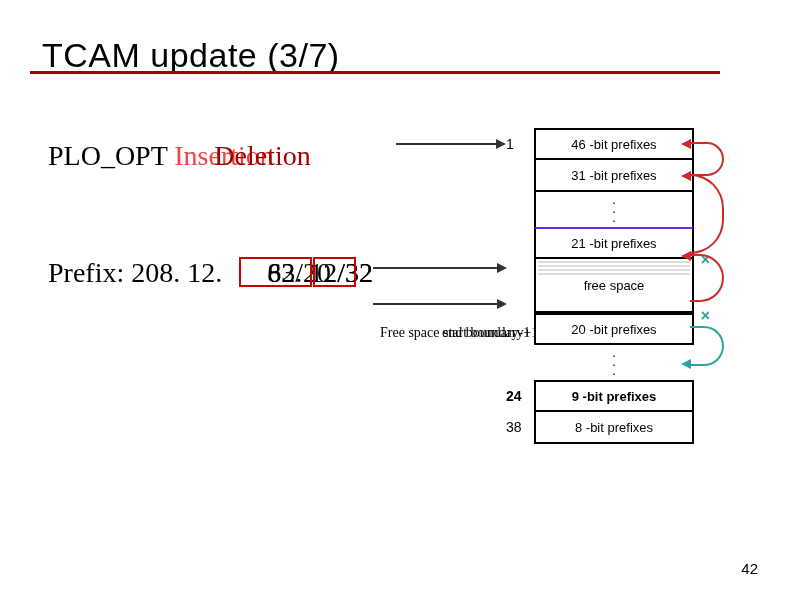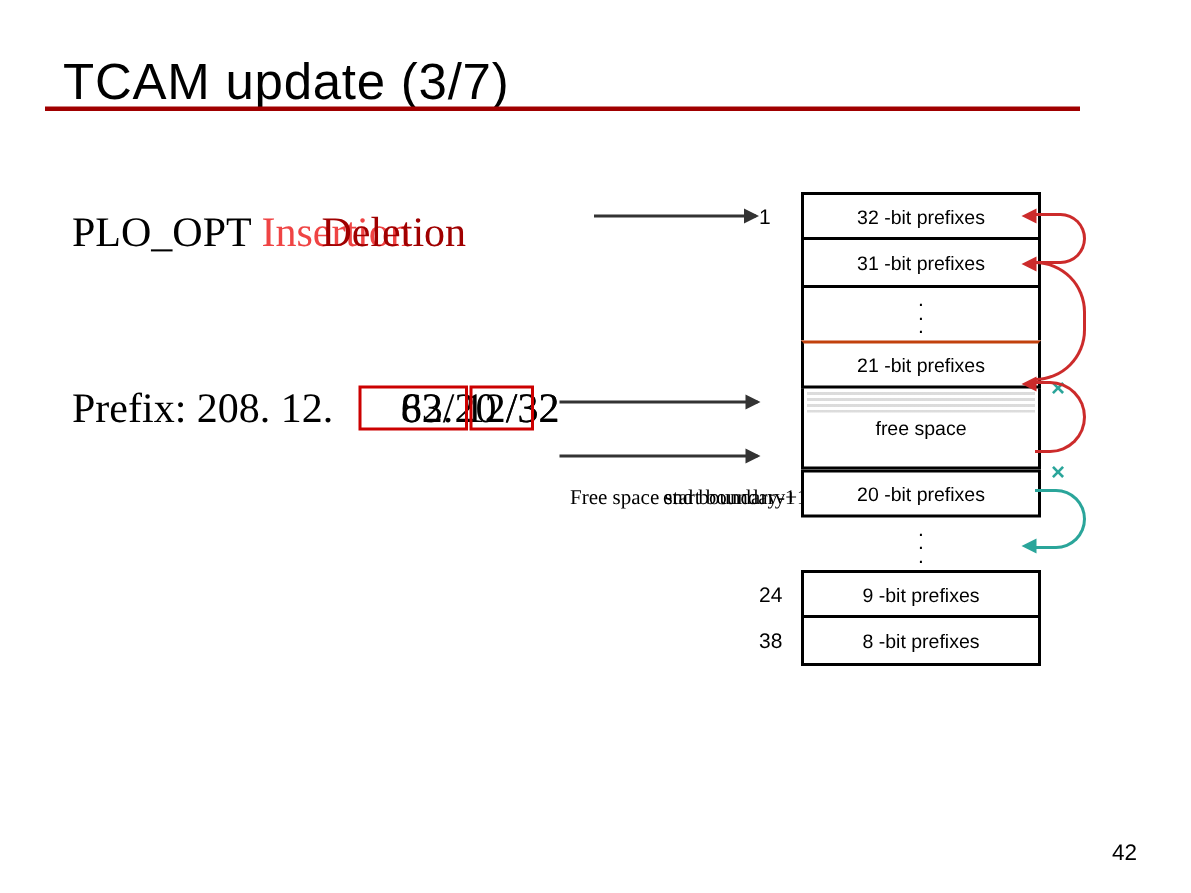--- a/index.html
+++ b/index.html
@@ -268,49 +268,49 @@
   </div>
   <div class="fs-ov1">
     <span>end boundary</span><span>-1</span>
   </div>
 
   <div class="diagram">
 
     <div class="row">
       <span class="row-num">1</span>
       <div class="arrow-in"></div>
-      <span class="row-lbl">32 -bit prefixes</span>
+      <span class="row-lbl">46 -bit prefixes</span>
     </div>
 
     <div class="row">
       <span class="row-lbl">31 -bit prefixes</span>
     </div>
 
     <div class="vdots">.<br>.<br>.</div>
 
-    <div class="row" style="border-top:2px solid #c2410c;">
+    <div class="row" style="border-top:2px solid #6d28d9;">
       <span class="row-lbl">21 -bit prefixes</span>
     </div>
 
     <div class="free-row">
       <div class="free-shade"></div>
       <span class="row-lbl">free space</span>
       <span class="teal-x" style="top:-8px;">×</span>
       <div class="deep-arrow" style="top:8px;"></div>
       <div class="deep-arrow" style="bottom:6px;"></div>
     </div>
 
     <div class="row">
       <span class="row-lbl">20 -bit prefixes</span>
       <span class="teal-x" style="top:-8px;">×</span>
     </div>
 
     <div class="vdots noborder">.<br>.<br>.</div>
 
-    <div class="row" style="border-top:2px solid #000;">
+    <div class="row" style="border-top:2px solid #000;font-weight:bold;">
       <span class="row-num">24</span>
       <span class="row-lbl">9 -bit prefixes</span>
     </div>
 
     <div class="row">
       <span class="row-num">38</span>
       <span class="row-lbl">8 -bit prefixes</span>
     </div>
 
     <div class="swoop" style="top:14px; height:34px; border-color:#cc2b2b;">

